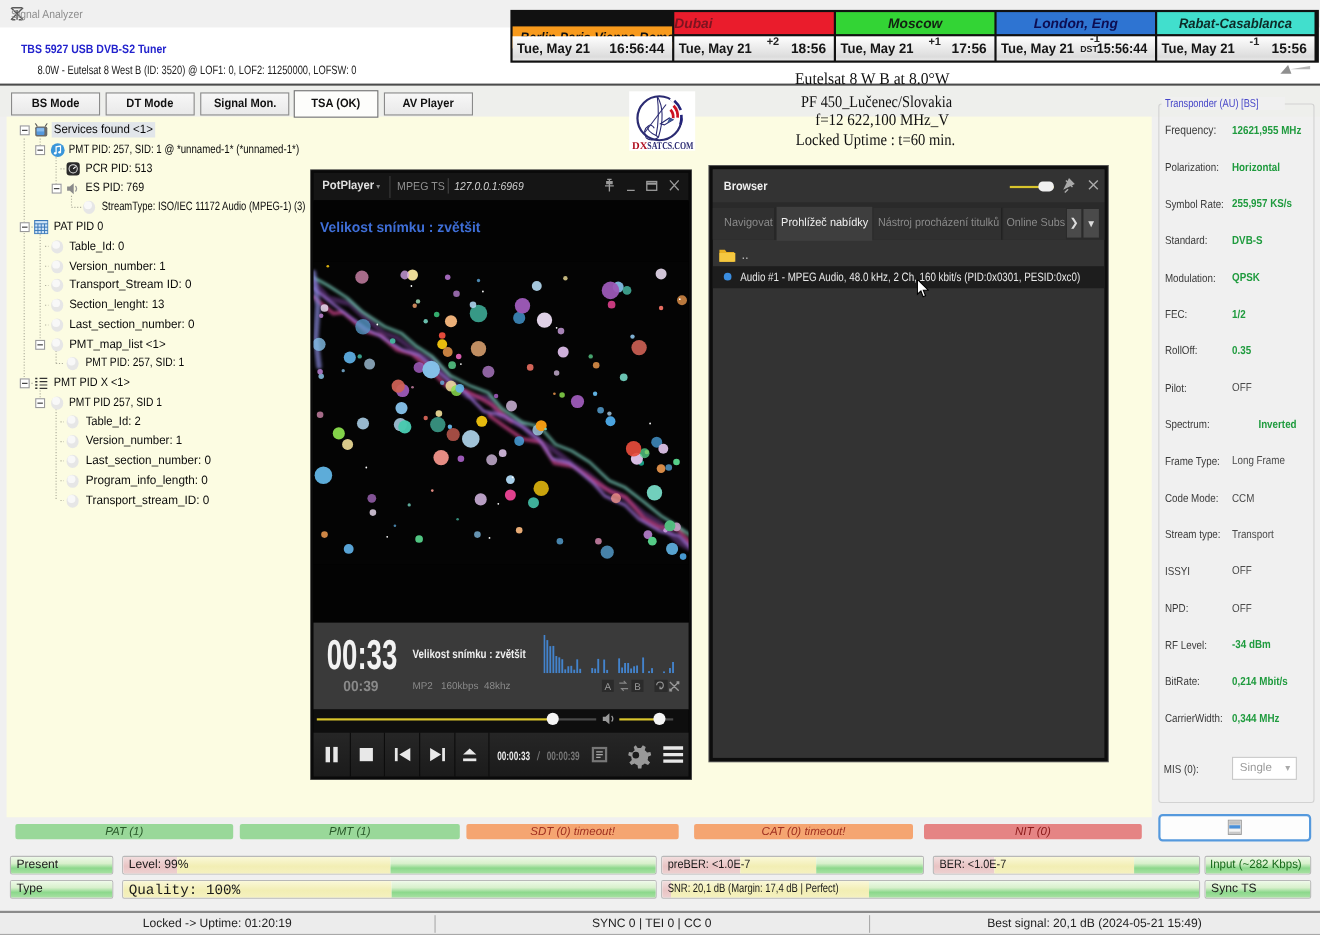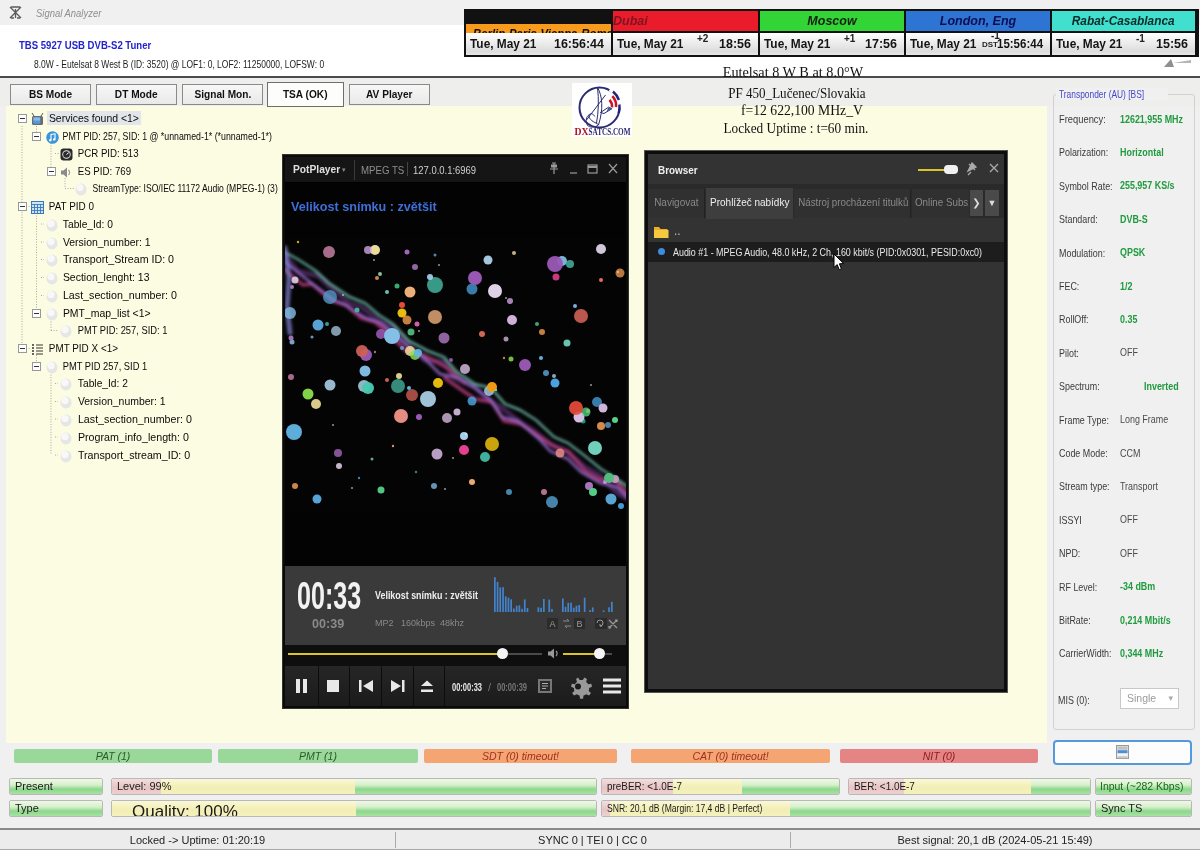--- a/index.html
+++ b/index.html
@@ -12,21 +12,21 @@
 </style></head>
 <body>
 <div class="abs" style="left:0;top:0;width:1200px;height:25px;background:#f0f0f0;"></div>
 <div class="abs" style="left:0;top:25px;width:1200px;height:51px;background:#ffffff;"></div>
 <svg class="abs" style="left:8px;top:5px;" width="15" height="15" viewBox="0 0 15 15">
  <g stroke="#5a5a5a" stroke-width="1.3" fill="none">
   <path d="M2 2 L13 13 M13 2 L2 13 M7.5 4 L7.5 13"></path>
   <path d="M3 2 L12 2 M3 13 L6 13 M9 13 L12 13"></path>
  </g>
 </svg>
-<div class="abs" style="left:36px;top:7px;font-size:10.5px;color:#8e8e8e;font-style:italic;"><span class="sx" style="transform:scaleX(0.9);">Signal Analyzer</span></div>
+<div class="abs" style="left:10px;top:7px;font-size:10.5px;color:#8e8e8e;"><span class="sx" style="transform:scaleX(0.9);">Signal Analyzer</span></div>
 <div class="abs" style="left:19px;top:39px;font-size:11px;font-weight:bold;color:#2323cd;"><span class="sx" style="transform:scaleX(0.87);">TBS 5927 USB DVB-S2 Tuner</span></div>
 <div class="abs" style="left:34px;top:58px;font-size:11px;color:#1c1c1c;"><span class="sx" style="transform:scaleX(0.77);">8.0W - Eutelsat 8 West B (ID: 3520) @ LOF1: 0, LOF2: 11250000, LOFSW: 0</span></div>
 <div class="abs" style="left:0;top:76px;width:1200px;height:2px;background:#4b4b4b;"></div>
 <div class="abs" style="left:0;top:78px;width:1200px;height:28px;background:#eeefec;"></div>
 <div class="abs" style="left:464px;top:9px;width:735px;height:48px;background:#111;"></div>
 <div class="abs" style="left:466px;top:11px;width:145px;height:20px;background:#f89a1c;color:#101010;font-weight:bold;font-style:italic;font-size:12.5px;text-align:center;line-height:20px;margin-top:13px;"><span class="sc" style="transform:scaleX(0.91);">Berlin-Paris-Vienna-Roma</span></div>
 <div class="abs" style="left:466px;top:33px;width:145px;height:22px;background:linear-gradient(#ffffff,#f2f2f2 30%,#dcdcdc 85%,#e8e8e8);"></div>
 <div class="abs" style="left:470px;top:37px;font-size:12.5px;font-weight:bold;color:#141414;"><span class="sx" style="transform:scaleX(0.95);">Tue, May 21</span></div>
 <div class="abs" style="left:466px;top:37px;width:138px;font-size:12.5px;font-weight:bold;color:#141414;text-align:right;"><span class="sr" style="transform:scaleX(1.0);">16:56:44</span></div>
 <div class="abs" style="left:613px;top:11px;width:145px;height:20px;background:#ea1c2c;color:#7d1420;font-weight:bold;font-style:italic;font-size:12.5px;text-align:left;line-height:20px;"><span class="sc" style="transform:scaleX(1.0);">Dubai</span></div>
@@ -231,21 +231,21 @@
       <ellipse cx="5" cy="4.6" rx="3.6" ry="3.6" fill="#f8f8f8"></ellipse>
     </svg></div>
 <div class="abs" style="left:76px;top:447.5px;font-size:11px;color:#0a0a0a;white-space:nowrap;z-index:3;"><span class="sx" style="transform:scaleX(0.97);padding:1px 2px;">Transport_stream_ID: 0</span></div>
 <div class="abs" style="left:283px;top:155px;width:345px;height:553px;background:#000;border:2px solid #0a0a0a;box-shadow:0 0 0 1px #333;"></div>
 <div class="abs" style="left:285px;top:157px;width:341px;height:26px;background:#151515;border-bottom:1px solid #000;"></div>
 <div class="abs" style="left:293px;top:163px;font-size:11px;font-weight:bold;color:#e0e0e0;z-index:3;"><span class="sx" style="transform:scaleX(0.93);">PotPlayer</span></div>
 <div class="abs" style="left:342px;top:166px;font-size:7px;color:#888;z-index:3;">▾</div>
 <div class="abs" style="left:354px;top:160px;width:1px;height:20px;background:#3a3a3a;z-index:3;"></div>
 <div class="abs" style="left:361px;top:164px;font-size:10.5px;color:#8f8f8f;z-index:3;"><span class="sx" style="transform:scaleX(0.92);">MPEG TS</span></div>
 <div class="abs" style="left:407px;top:162px;width:1px;height:14px;background:#444;z-index:3;"></div>
-<div class="abs" style="left:413px;top:164px;font-size:10.5px;color:#cfcfcf;z-index:3;"><span class="sx" style="transform:scaleX(0.9);">127.0.0.1:6969</span></div>
+<div class="abs" style="left:413px;top:164px;font-size:10.5px;color:#cfcfcf;z-index:3;font-style:italic;"><span class="sx" style="transform:scaleX(0.9);">127.0.0.1:6969</span></div>
 <svg class="abs" style="left:546px;top:161px;z-index:3;" width="82" height="16" viewBox="0 0 82 16">
 <g stroke="#9a9a9a" stroke-width="1.2" fill="none">
 <path d="M6 2 H10 M8 2 V8 M4 8 H12 M8 8 V13"></path>
       <path d="M5 5 H11" stroke-width="3"></path>
 <path d="M24 12 H31"></path>
 <rect x="42" y="4" width="9" height="8"></rect>
       <path d="M42 6 H51" stroke-width="2"></path>
 <path d="M63 3 L71 12 M71 3 L63 12"></path>
 </g>
   </svg>
@@ -509,21 +509,21 @@
 <div class="abs" style="left:658px;top:164px;font-size:11px;font-weight:bold;color:#efefef;z-index:4;"><span class="sx" style="transform:scaleX(0.9);">Browser</span></div>
 <div class="abs" style="left:918px;top:169px;width:40px;height:2px;background:#d8c42c;z-index:4;"></div>
 <div class="abs" style="left:944px;top:165px;width:14px;height:9px;border-radius:4px;background:#f0f0f0;z-index:5;"></div>
 <svg class="abs" style="left:964px;top:161px;z-index:4;" width="40" height="16" viewBox="0 0 40 16">
 <g stroke="#aaa" stroke-width="1.3" fill="none">
       <path d="M5 3 l6 6 m-3 -7 l4 4 l-8 4 z M7 11 l-3 3" fill="#aaa"></path>
 <path d="M26 3 l8 8 M34 3 l-8 8"></path>
     </g>
   </svg>
 <div class="abs" style="left:648px;top:184px;width:356px;height:34px;background:#2a2a2a;z-index:3;"></div>
-<div class="abs" style="left:648px;top:189px;width:57px;height:29px;background:#303030;border-right:1px solid #222;color:#8a8a8a;font-size:10.5px;text-align:center;line-height:27px;z-index:4;overflow:hidden;"><span class="sc" style="transform:scaleX(0.95);">Navigovat</span></div>
+<div class="abs" style="left:648px;top:189px;width:57px;height:29px;background:#303030;border-right:1px solid #222;color:#8a8a8a;font-size:10.5px;text-align:right;line-height:27px;z-index:4;overflow:hidden;"><span class="sc" style="transform:scaleX(0.95);">Navigovat</span></div>
 <div class="abs" style="left:706px;top:188px;width:87px;height:31px;background:#3e3e3e;color:#f0f0f0;font-size:10.5px;text-align:center;line-height:29px;z-index:4;overflow:hidden;"><span class="sc" style="transform:scaleX(0.95);">Prohlížeč nabídky</span></div>
 <div class="abs" style="left:794px;top:189px;width:117px;height:29px;background:#303030;border-right:1px solid #222;color:#8a8a8a;font-size:10.5px;text-align:center;line-height:27px;z-index:4;overflow:hidden;"><span class="sc" style="transform:scaleX(0.93);">Nástroj procházení titulků</span></div>
 <div class="abs" style="left:912px;top:189px;width:57px;height:29px;background:#303030;color:#8a8a8a;font-size:10.5px;line-height:27px;z-index:4;overflow:hidden;white-space:nowrap;padding-left:3px;"><span class="sx" style="transform:scaleX(0.93);">Online Subs</span></div>
 <div class="abs" style="left:970px;top:190px;width:13px;height:26px;background:#4a4a4a;color:#ddd;font-size:10px;text-align:center;line-height:26px;z-index:4;">❯</div>
 <div class="abs" style="left:985px;top:190px;width:14px;height:26px;background:#4a4a4a;color:#ddd;font-size:9px;text-align:center;line-height:26px;z-index:4;">▼</div>
 <svg class="abs" style="left:653px;top:225px;z-index:4;" width="16" height="14" viewBox="0 0 16 14">
     <path d="M1 2 h5 l1.5 2 h7 v9 h-13.5 z" fill="#e8b022"></path>
     <path d="M1 5 h14.5 v8 h-14.5 z" fill="#f5c840"></path>
   </svg>
 <div class="abs" style="left:674px;top:224px;font-size:12px;color:#bbb;z-index:4;">..</div>
@@ -610,21 +610,21 @@
     <div style="position:absolute;left:0px;top:0;width:97px;height:17px;background:linear-gradient(#eef9e8 0%,#d8f0cc 35%,#8cd88c 60%,#a5e0a0 85%,#cdecc4 100%);"></div>
     <div style="position:absolute;left:4px;top:1px;font-size:11px;color:#17691a;white-space:nowrap;"><span class="sx" style="transform:scaleX(0.95);">Input (~282 Kbps)</span></div>
   </div>
 <div class="abs" style="left:9px;top:800px;width:94px;height:17px;border:1px solid #b8b8b8;border-radius:2px;background:#fff;overflow:hidden;">
     <div style="position:absolute;left:0px;top:0;width:94px;height:17px;background:linear-gradient(#eef9e8 0%,#d8f0cc 35%,#8cd88c 60%,#a5e0a0 85%,#cdecc4 100%);"></div>
     <div style="position:absolute;left:5px;top:1px;font-size:11px;color:#1a1a1a;white-space:nowrap;"><span class="sx" style="transform:scaleX(1.0);">Type</span></div>
   </div>
 <div class="abs" style="left:111px;top:800px;width:486px;height:17px;border:1px solid #b8b8b8;border-radius:2px;background:#fff;overflow:hidden;">
     <div style="position:absolute;left:0px;top:0;width:244px;height:17px;background:linear-gradient(#faf8d8 0%,#f2eeb4 50%,#f6f2c2 100%);"></div>
     <div style="position:absolute;left:244px;top:0;width:242px;height:17px;background:linear-gradient(#eef9e8 0%,#d8f0cc 35%,#8cd88c 60%,#a5e0a0 85%,#cdecc4 100%);"></div>
-    <div style="position:absolute;left:20px;top:1px;font-size:17px;color:#1a1a1a;white-space:nowrap;"><span class="sx" style="transform:scaleX(1.0);">Quality: 100%</span></div>
+    <div style="position:absolute;left:5px;top:1px;font-size:13px;color:#1a1a1a;white-space:nowrap;font-family:Liberation Mono, monospace;"><span class="sx" style="transform:scaleX(1.0);">Quality: 100%</span></div>
   </div>
 <div class="abs" style="left:601px;top:800px;width:490px;height:17px;border:1px solid #b8b8b8;border-radius:2px;background:#fff;overflow:hidden;">
     <div style="position:absolute;left:0px;top:0;width:8px;height:17px;background:linear-gradient(#f2dede 0%,#e9c4c4 50%,#efd4d4 100%);"></div>
     <div style="position:absolute;left:8px;top:0;width:180px;height:17px;background:linear-gradient(#faf8d8 0%,#f2eeb4 50%,#f6f2c2 100%);"></div>
     <div style="position:absolute;left:188px;top:0;width:302px;height:17px;background:linear-gradient(#eef9e8 0%,#d8f0cc 35%,#8cd88c 60%,#a5e0a0 85%,#cdecc4 100%);"></div>
     <div style="position:absolute;left:5px;top:1px;font-size:11px;color:#1a1a1a;white-space:nowrap;"><span class="sx" style="transform:scaleX(0.78);">SNR: 20,1 dB (Margin: 17,4 dB | Perfect)</span></div>
   </div>
 <div class="abs" style="left:1095px;top:800px;width:97px;height:17px;border:1px solid #b8b8b8;border-radius:2px;background:#fff;overflow:hidden;">
     <div style="position:absolute;left:0px;top:0;width:97px;height:17px;background:linear-gradient(#eef9e8 0%,#d8f0cc 35%,#8cd88c 60%,#a5e0a0 85%,#cdecc4 100%);"></div>
     <div style="position:absolute;left:5px;top:1px;font-size:11px;color:#1a1a1a;white-space:nowrap;"><span class="sx" style="transform:scaleX(1.0);">Sync TS</span></div>

